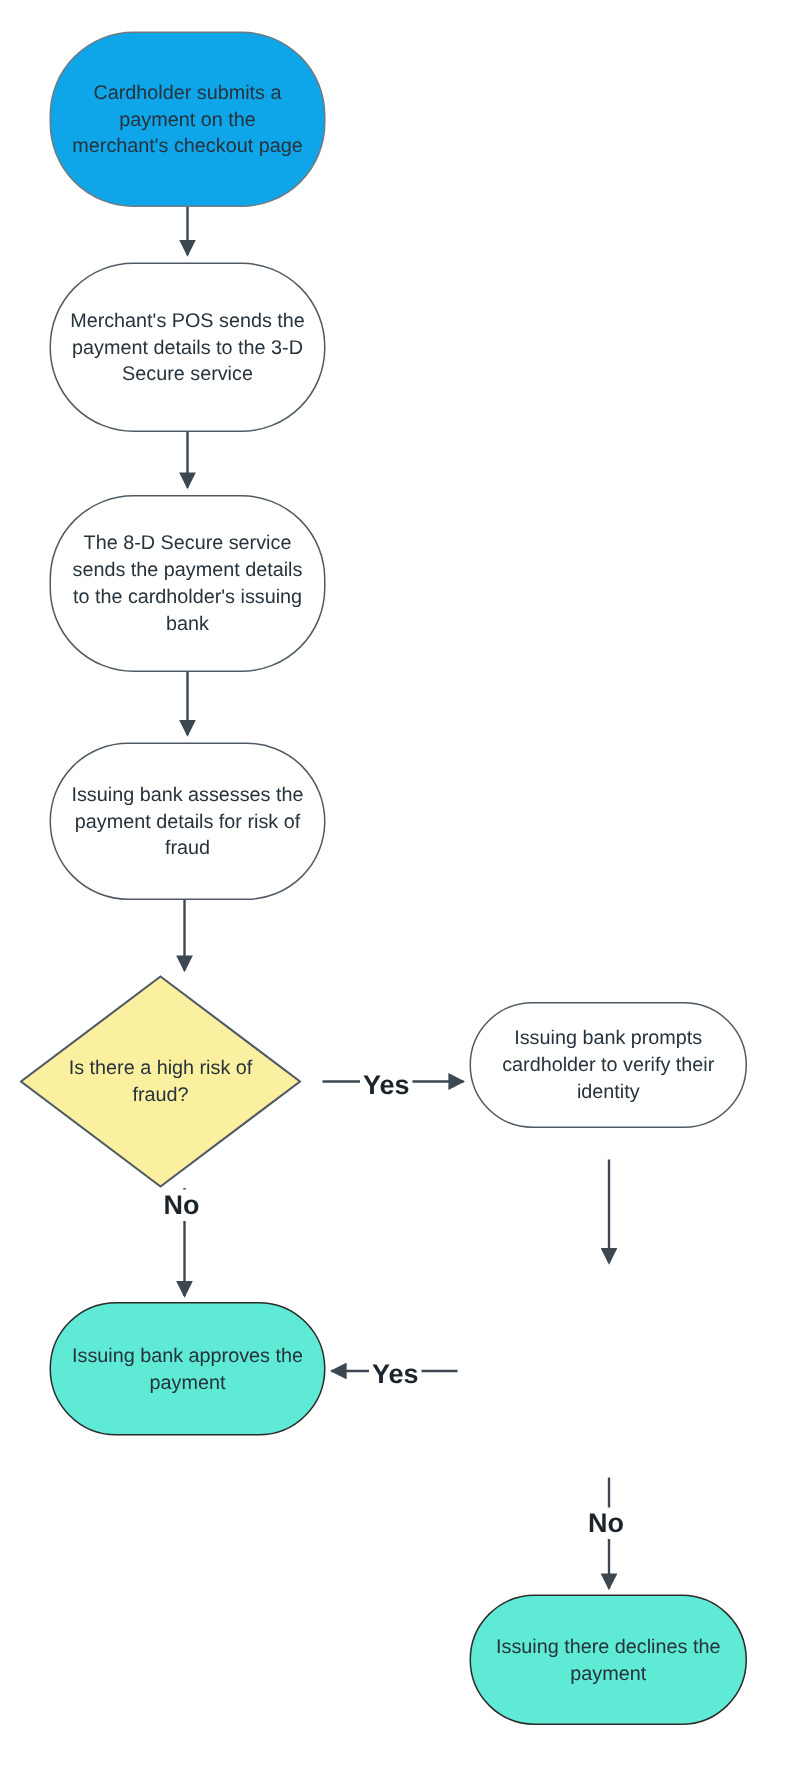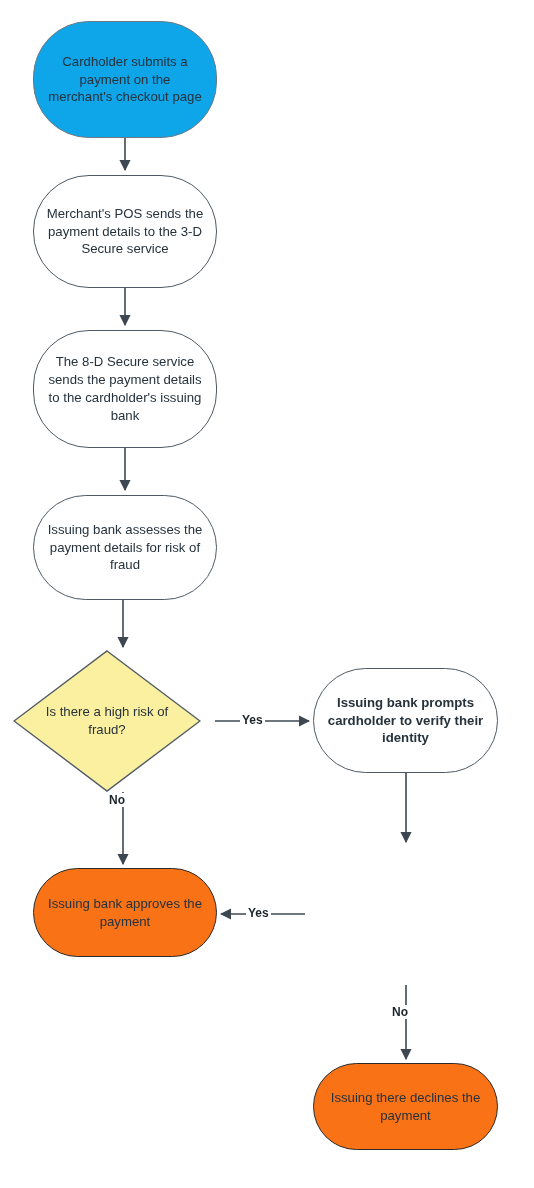--- a/index.html
+++ b/index.html
@@ -42,21 +42,21 @@
   .node-rounded {
     border: 1.1px solid #4f5a64;
     border-radius: 56px;
     background: #ffffff;
   }
   .node-start {
     background: #0ea5e9;
     border-color: #6f7a84;
   }
   .node-terminal {
-    background: #f97316;
+    background: #5eead4;
     border-color: #2b2b2b;
     border-width: 1.3px;
   }
   .node-decision {
     background: transparent;
     border: none;
   }
   .diamond-shape {
     position: absolute;
     left: 0;
@@ -65,21 +65,21 @@
     height: 100%;
     z-index: -1;
   }
   .node-decision .decision-label {
     position: relative;
     z-index: 1;
     max-width: 84%;
   }
   .edge-label {
     position: absolute;
-    font-size: 12px;
+    font-size: 18px;
     font-weight: bold;
     color: #1d252c;
     background: #ffffff;
     padding: 0 2px;
     z-index: 3;
     white-space: nowrap;
   }
 </style>
 </head>
 <body>
@@ -128,21 +128,21 @@
     <span>Issuing bank assesses the payment details for risk of fraud</span>
   </div>
 
   <div class="node node-decision" style="left:13px; top:650px; width:188px; height:142px;">
     <svg class="diamond-shape" viewBox="0 0 188 142" preserveAspectRatio="none" xmlns="http://www.w3.org/2000/svg">
       <polygon points="94,1 187,71 94,141 1,71" fill="#faf0a0" stroke="#4f5a64" stroke-width="1.4"></polygon>
     </svg>
     <span class="decision-label">Is there a high risk of fraud?</span>
   </div>
 
-  <div class="node node-rounded" style="left:313px; top:668px; width:185px; height:105px;font-weight:bold;">
+  <div class="node node-rounded" style="left:313px; top:668px; width:185px; height:84px;">
     <span>Issuing bank prompts cardholder to verify their identity</span>
   </div>
 
 
   <div class="node node-rounded node-terminal" style="left:33px; top:868px; width:184px; height:89px;">
     <span>Issuing bank approves the payment</span>
   </div>
 
   <div class="node node-rounded node-terminal" style="left:313px; top:1063px; width:185px; height:87px;">
     <span>Issuing there declines the payment</span>

